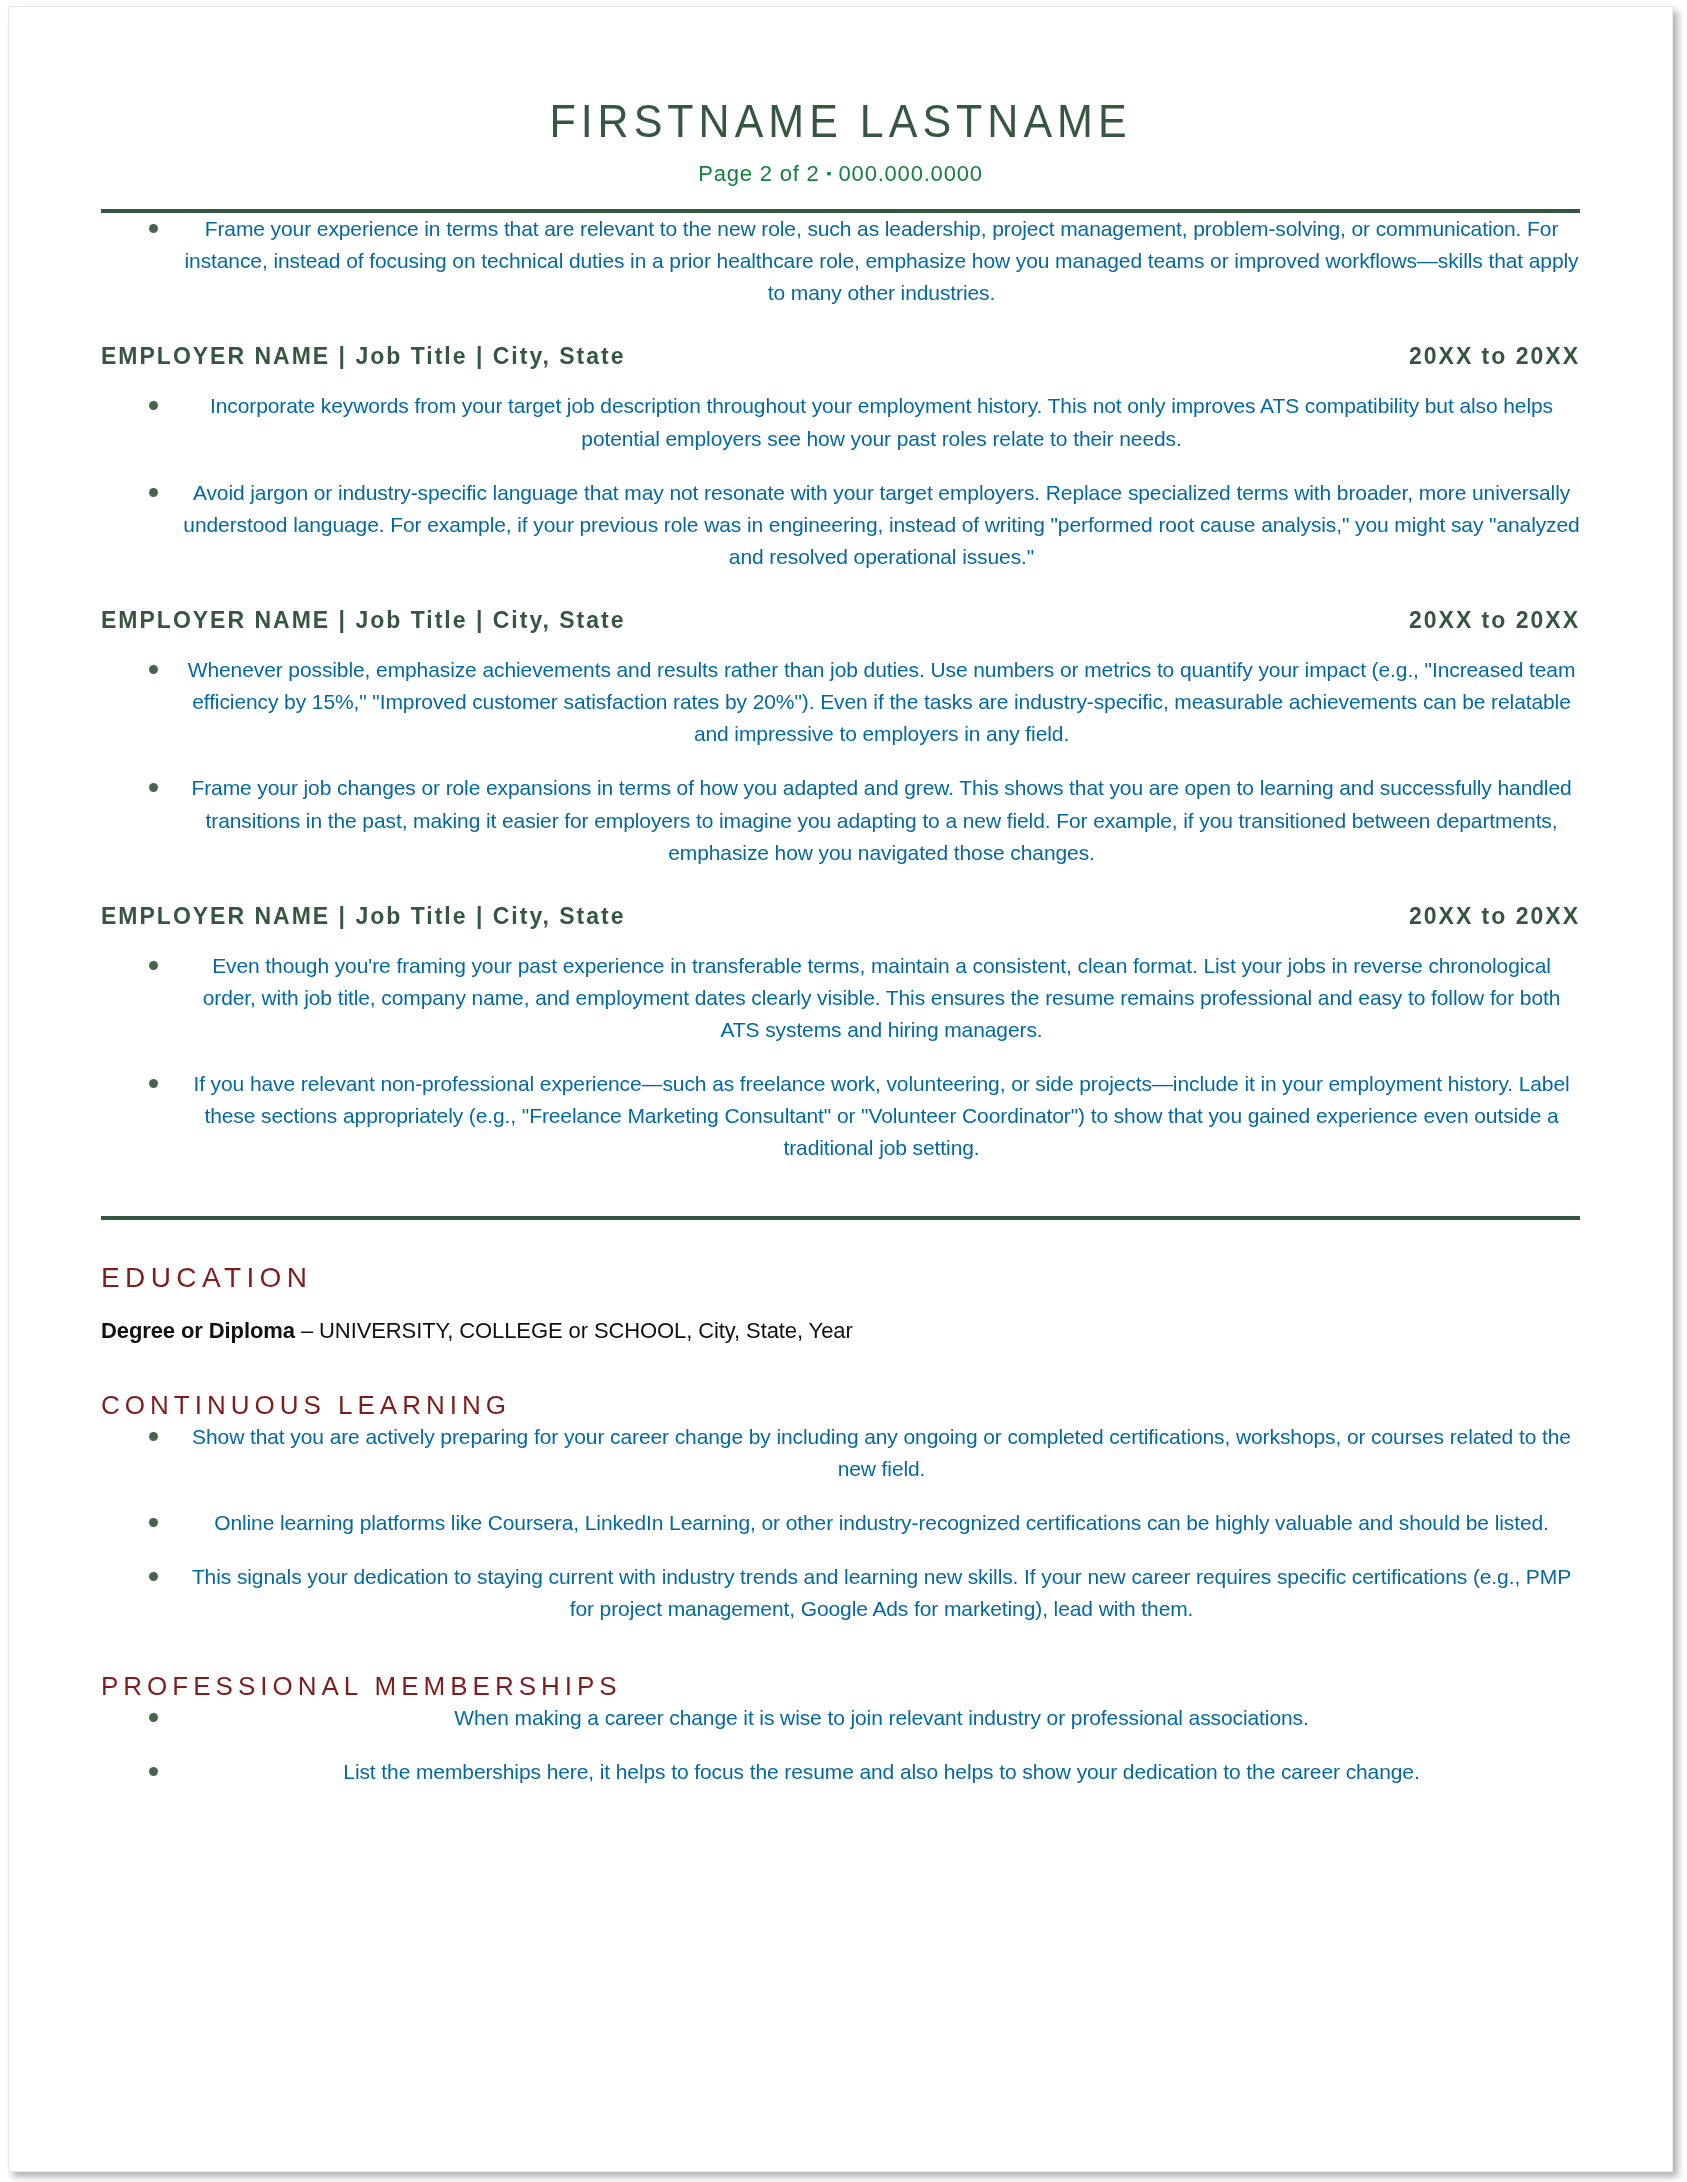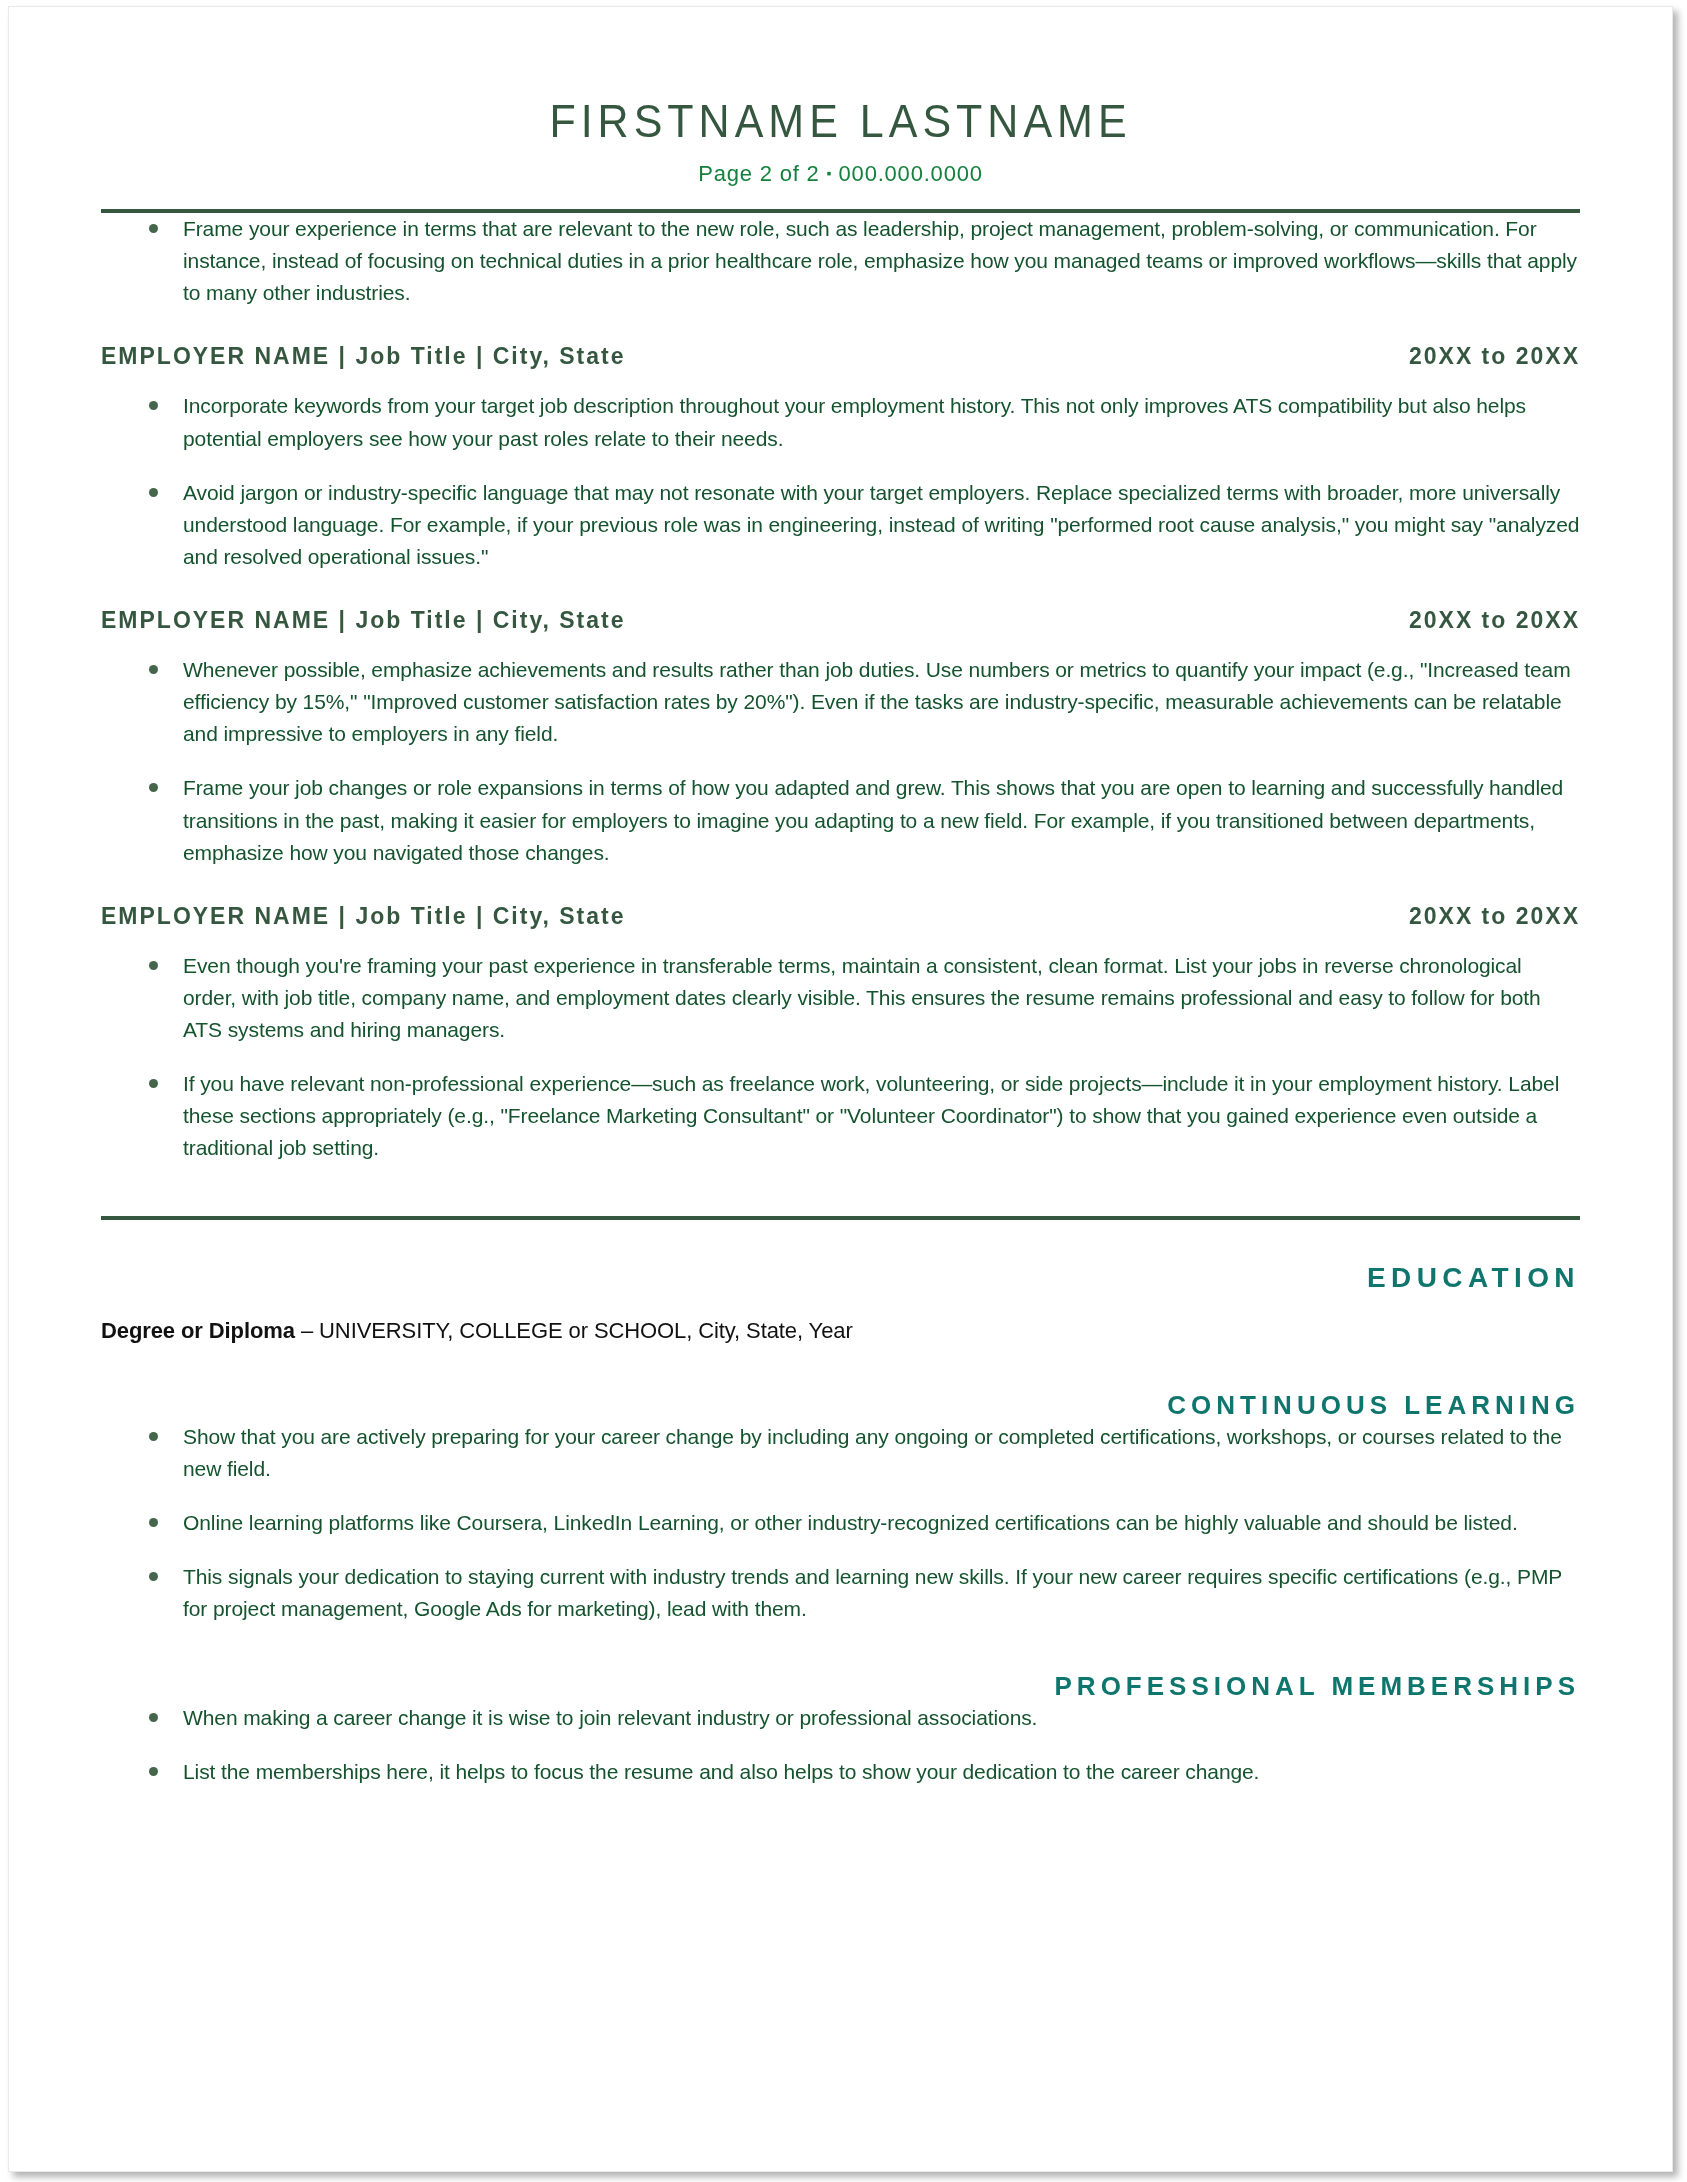--- a/index.html
+++ b/index.html
@@ -81,25 +81,25 @@
   
   ul.bullets {
     list-style: none;
     margin: 0;
     padding: 0;
   }
   ul.bullets li {
     position: relative;
     padding-left: 82px;
     margin-bottom: 22px;
-    color: #14532d;
+    color: #0369a1;
     font-size: 21px;
     line-height: 1.53;
     letter-spacing: -0.1px;
-    text-align: left;
+    text-align: center;
   }
   ul.bullets li:last-child { margin-bottom: 0; }
   ul.bullets li .dot {
     position: absolute;
     left: 48px;
     top: 11px;
     width: 9px;
     height: 9px;
     border-radius: 50%;
     background: #45654c;
@@ -124,24 +124,24 @@
     white-space: nowrap;
   }
 
   .exp-bullets li { margin-bottom: 24px; }
 
   
   .divider-wrap {
     margin-top: 51px;
   }
   .section-head {
-    text-align: right;
-    color: #0f766e;
+    text-align: left;
+    color: #7f1d1d;
     font-size: 28px;
-    font-weight: 700;
+    font-weight: 400;
     letter-spacing: 5.4px;
     margin-top: 42px;
     margin-bottom: 0;
   }
   .section-head.sub {
     font-size: 26px;
     letter-spacing: 5px;
     margin-top: 46px;
   }
   .edu-line {

